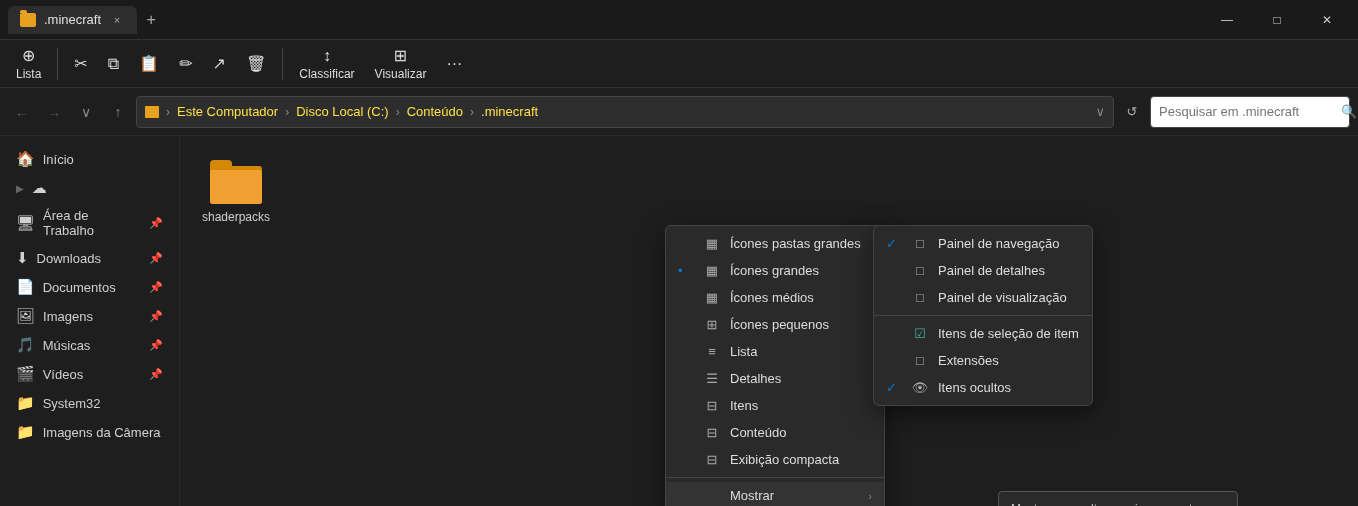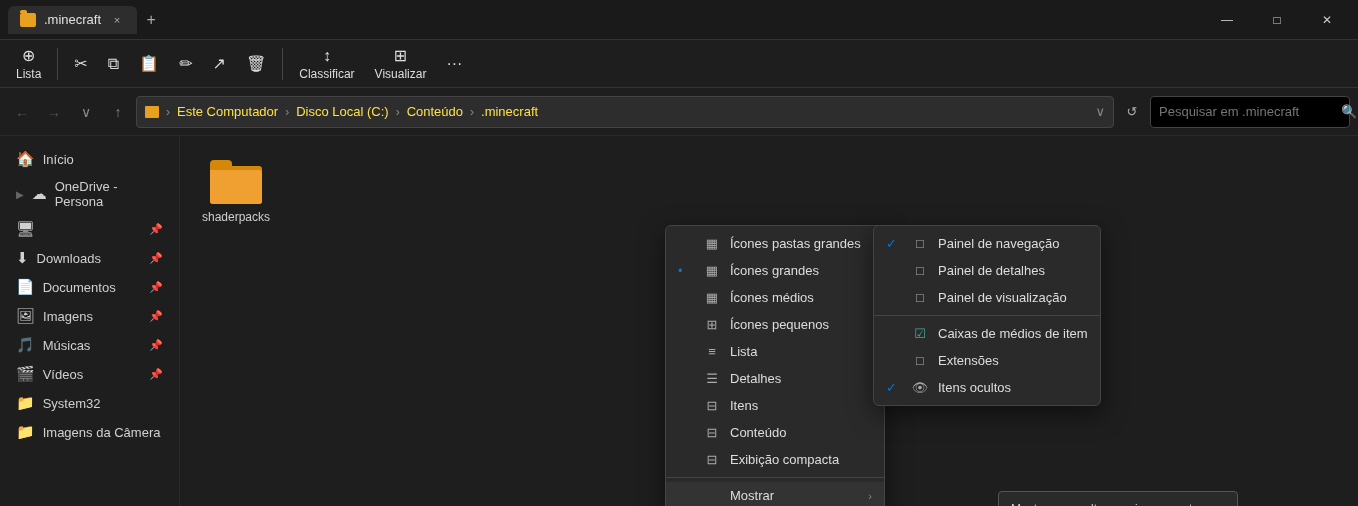--- a/index.html
+++ b/index.html
@@ -144,21 +144,21 @@
     .path-segment { color: #fde047; font-size: 13px; }
     .path-sep { color: #888; font-size: 12px; padding: 0 3px; }
     .path-dropdown { margin-left: auto; color: #888; cursor: pointer; }
     .refresh-btn {
       width: 28px; height: 28px;
       display: flex; align-items: center; justify-content: center;
       border-radius: 4px; cursor: pointer; color: #aaa;
     }
     .search-box {
       width: 200px;
-      background: #000000;
+      background: #ffffff;
       border: 1px solid #444;
       border-radius: 4px;
       height: 32px;
       display: flex; align-items: center;
       padding: 0 8px;
       gap: 6px;
       color: #888;
     }
     .search-box input {
       background: transparent; border: none; outline: none;
@@ -384,24 +384,24 @@
 <div class="main">
 
   <div class="sidebar">
     <div class="sidebar-item">
       <span class="si-icon">🏠</span>
       <span>Início</span>
     </div>
     <div class="sidebar-item">
       <span class="sidebar-expand">▶</span>
       <span class="si-icon">☁</span>
-      <span>OneDrive - Persona</span>
     </div>
     <div class="sidebar-item">
       <span class="si-icon">🖥</span>
+      <span>Área de Trabalho</span>
       <span class="si-pin">📌</span>
     </div>
     <div class="sidebar-item">
       <span class="si-icon">⬇</span>
       <span>Downloads</span>
       <span class="si-pin">📌</span>
     </div>
     <div class="sidebar-item">
       <span class="si-icon">📄</span>
       <span>Documentos</span>
@@ -512,21 +512,21 @@
       </div>
       <div class="menu-item">
         <span class="mi-check"></span>
         <span class="mi-icon">□</span>
         <span>Painel de visualização</span>
       </div>
       <div class="menu-sep"></div>
       <div class="menu-item">
         <span class="mi-check"></span>
         <span class="mi-icon" style="color:#4a9;">☑</span>
-        <span>Caixas de médios de item</span>
+        <span>Itens de seleção de item</span>
       </div>
       <div class="menu-item">
         <span class="mi-check"></span>
         <span class="mi-icon">□</span>
         <span>Extensões</span>
       </div>
       <div class="menu-item">
         <span class="mi-check" style="color:#0078d4">✓</span>
         <span class="mi-icon">👁</span>
         <span>Itens ocultos</span>

